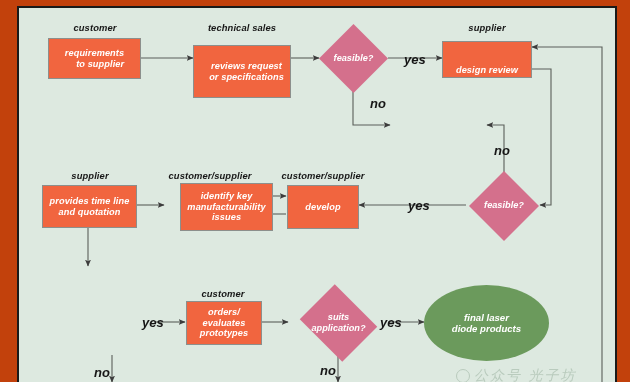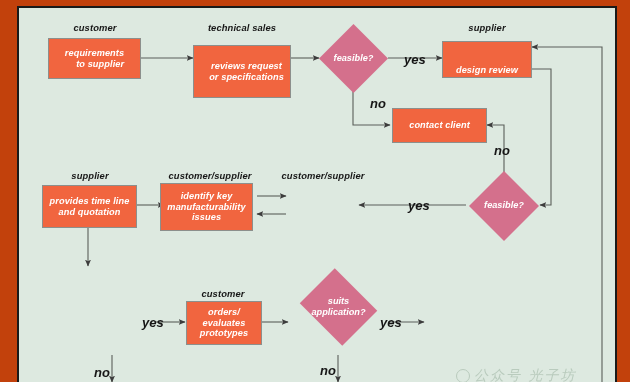--- a/index.html
+++ b/index.html
@@ -191,54 +191,58 @@
 
   <div class="node decision" style="left:319px; top:24px; width:69px; height:69px;">
     <span class="dia-shape"></span>
     <span class="dia-text" style="white-space:pre-line;">feasible?</span>
   </div>
 
   <div class="node proc" style="left:442px; top:41px; width:90px; height:37px;">
     <span style="white-space:pre-line;margin-top:21px;">design review</span>
   </div>
 
-  <div class="node proc" style="left:392px; top:108px; width:95px; height:35px;">
-    <span style="white-space:pre-line;">contact client</span>
-  </div>
 
   <div class="node decision" style="left:469px; top:171px; width:70px; height:70px;">
     <span class="dia-shape"></span>
     <span class="dia-text" style="white-space:pre-line;">feasible?</span>
   </div>
 
   <div class="node proc" style="left:42px;  top:185px; width:95px; height:43px;">
     <span style="white-space:pre-line;">provides time line
 and quotation</span>
   </div>
 
-  <div class="node proc" style="left:160px; top:183px; width:93px; height:48px;">
+  <div class="node proc" style="left:180px; top:183px; width:93px; height:48px;">
     <span style="white-space:pre-line;">identify key
 manufacturability
 issues</span>
   </div>
 
+  <div class="node proc" style="left:287px; top:185px; width:72px; height:44px;">
+    <span style="white-space:pre-line;">develop</span>
+  </div>
 
 
   <div class="node proc" style="left:186px; top:301px; width:76px; height:44px;">
     <span style="white-space:pre-line;">orders/
 evaluates
 prototypes</span>
   </div>
 
-  <div class="node decision" style="left:296px; top:272px; width:85px; height:70px;">
+  <div class="node decision" style="left:296px; top:288px; width:85px; height:70px;">
     <span class="dia-shape"></span>
     <span class="dia-text" style="white-space:pre-line;">suits
 application?</span>
   </div>
 
+  <div class="node terminator" style="left:424px; top:285px; width:125px; height:76px;">
+    <span style="white-space:pre-line;">final laser
+diode products</span>
+  </div>
 
   <div class="edge-label" style="left:404px; top:52px;">yes</div>
   <div class="edge-label" style="left:370px; top:96px;">no</div>
   <div class="edge-label" style="left:494px; top:143px;">no</div>
   <div class="edge-label" style="left:408px; top:198px;">yes</div>
   <div class="edge-label" style="left:142px; top:315px;">yes</div>
   <div class="edge-label" style="left:94px;  top:365px;">no</div>
   <div class="edge-label" style="left:380px; top:315px;">yes</div>
   <div class="edge-label" style="left:320px; top:363px;">no</div>
 

